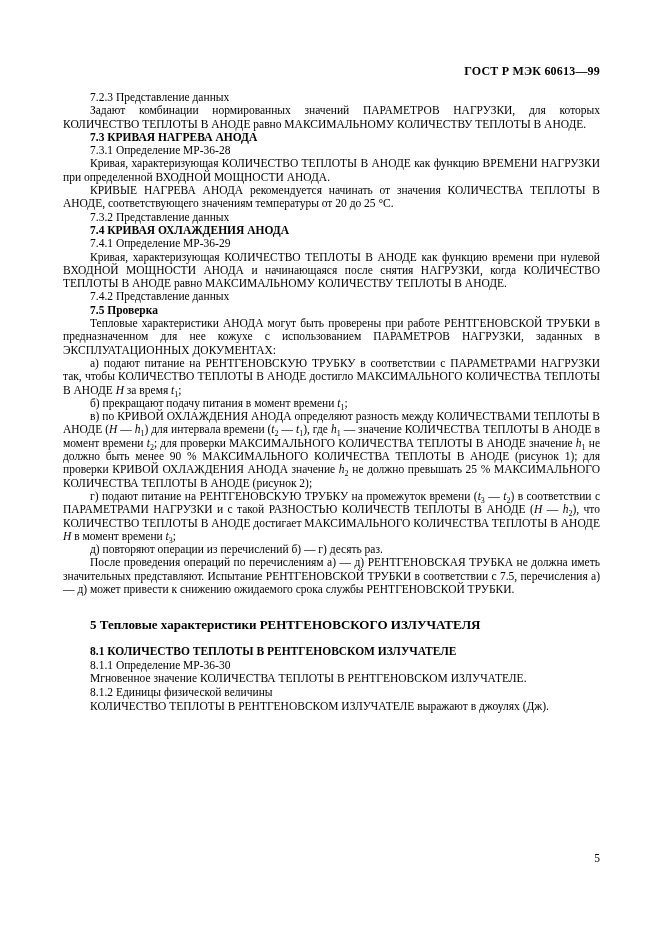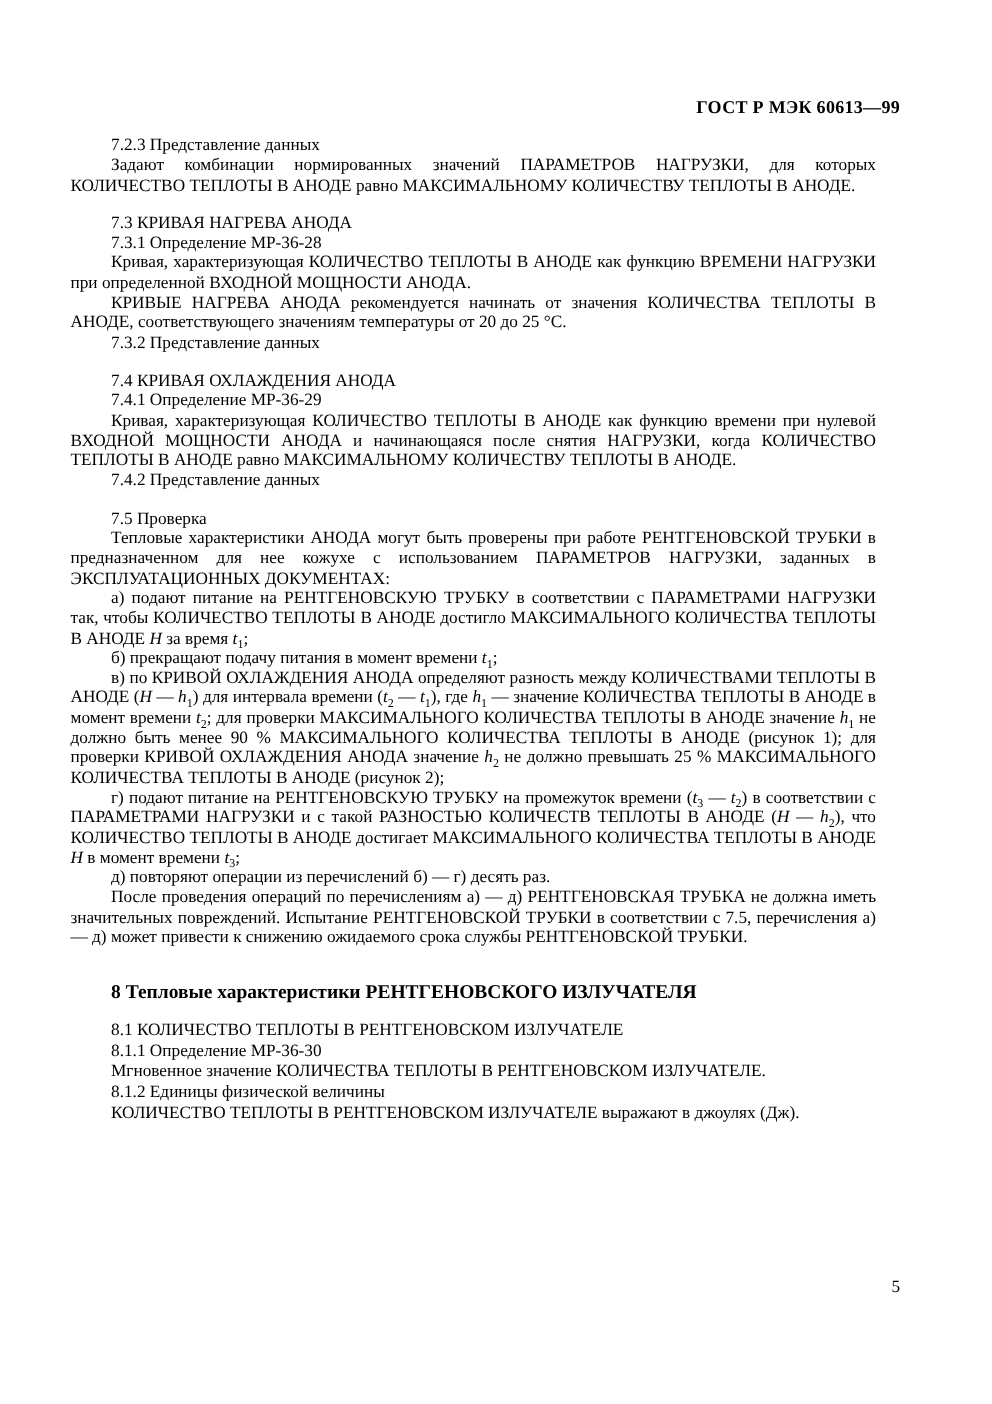--- a/index.html
+++ b/index.html
@@ -19,32 +19,32 @@
     left: 63px;
     width: 537px;
     text-align: right;
     font-weight: bold;
     font-size: 12px;
     letter-spacing: 0.2px;
   }
   .content {
     position: absolute;
     top: 91px;
-    left: 47px;
+    left: 63px;
     width: 537px;
     font-size: 11.5px;
     line-height: 13.3px;
   }
   .p {
     margin: 0;
     text-indent: 27px;
     text-align: justify;
   }
   .p.left { text-align: left; }
-  .b { font-weight: normal; margin-top: 12px; }
+  .b { font-weight: bold; }
   .h1 {
     margin: 20px 0 12px 0;
     font-size: 13px;
     line-height: 17px;
     font-weight: bold;
     text-indent: 27px;
     text-align: left;
   }
   .sec8 .p { line-height: 13.6px; text-align: left; }
   .page-num {
@@ -77,23 +77,23 @@
     <p class="p left">7.4.1 Определение МР-36-29</p>
     <p class="p">Кривая, характеризующая КОЛИЧЕСТВО ТЕПЛОТЫ В АНОДЕ как функцию времени при нулевой ВХОДНОЙ МОЩНОСТИ АНОДА и начинающаяся после снятия НАГРУЗКИ, когда КОЛИЧЕСТВО ТЕПЛОТЫ В АНОДЕ равно МАКСИМАЛЬНОМУ КОЛИЧЕСТВУ ТЕПЛОТЫ В АНОДЕ.</p>
     <p class="p left">7.4.2 Представление данных</p>
     <p class="p left b">7.5 Проверка</p>
     <p class="p">Тепловые характеристики АНОДА могут быть проверены при работе РЕНТГЕНОВСКОЙ ТРУБКИ в предназначенном для нее кожухе с использованием ПАРАМЕТРОВ НАГРУЗКИ, заданных в ЭКСПЛУАТАЦИОННЫХ ДОКУМЕНТАХ:</p>
     <p class="p">а) подают питание на РЕНТГЕНОВСКУЮ ТРУБКУ в соответствии с ПАРАМЕТРАМИ НАГРУЗКИ так, чтобы КОЛИЧЕСТВО ТЕПЛОТЫ В АНОДЕ достигло МАКСИМАЛЬНОГО КОЛИЧЕСТВА ТЕПЛОТЫ В АНОДЕ <i>H</i> за время <i>t</i><sub>1</sub>;</p>
     <p class="p left">б) прекращают подачу питания в момент времени <i>t</i><sub>1</sub>;</p>
     <p class="p">в) по КРИВОЙ ОХЛАЖДЕНИЯ АНОДА определяют разность между КОЛИЧЕСТВАМИ ТЕПЛОТЫ В АНОДЕ (<i>H</i> — <i>h</i><sub>1</sub>) для интервала времени (<i>t</i><sub>2</sub> — <i>t</i><sub>1</sub>), где <i>h</i><sub>1</sub> — значение КОЛИЧЕСТВА ТЕПЛОТЫ В АНОДЕ в момент времени <i>t</i><sub>2</sub>; для проверки МАКСИМАЛЬНОГО КОЛИЧЕСТВА ТЕПЛОТЫ В АНОДЕ значение <i>h</i><sub>1</sub> не должно быть менее 90 % МАКСИМАЛЬНОГО КОЛИЧЕСТВА ТЕПЛОТЫ В АНОДЕ (рисунок 1); для проверки КРИВОЙ ОХЛАЖДЕНИЯ АНОДА значение <i>h</i><sub>2</sub> не должно превышать 25 % МАКСИМАЛЬНОГО КОЛИЧЕСТВА ТЕПЛОТЫ В АНОДЕ (рисунок 2);</p>
     <p class="p">г) подают питание на РЕНТГЕНОВСКУЮ ТРУБКУ на промежуток времени (<i>t</i><sub>3</sub> — <i>t</i><sub>2</sub>) в соответствии с ПАРАМЕТРАМИ НАГРУЗКИ и с такой РАЗНОСТЬЮ КОЛИЧЕСТВ ТЕПЛОТЫ В АНОДЕ (<i>H</i> — <i>h</i><sub>2</sub>), что КОЛИЧЕСТВО ТЕПЛОТЫ В АНОДЕ достигает МАКСИМАЛЬНОГО КОЛИЧЕСТВА ТЕПЛОТЫ В АНОДЕ <i>H</i> в момент времени <i>t</i><sub>3</sub>;</p>
     <p class="p left">д) повторяют операции из перечислений б) — г) десять раз.</p>
-    <p class="p">После проведения операций по перечислениям а) — д) РЕНТГЕНОВСКАЯ ТРУБКА не должна иметь значительных повреждений. Испытание РЕНТГЕНОВСКОЙ ТРУБКИ в соответствии с 7.5, перечисления а) — д) может привести к снижению ожидаемого срока службы РЕНТГЕНОВСКОЙ ТРУБКИ.</p>
+    <p class="p">После проведения операций по перечислениям а) — д) РЕНТГЕНОВСКАЯ ТРУБКА не должна иметь значительных представляют. Испытание РЕНТГЕНОВСКОЙ ТРУБКИ в соответствии с 7.5, перечисления а) — д) может привести к снижению ожидаемого срока службы РЕНТГЕНОВСКОЙ ТРУБКИ.</p>
 
-    <p class="h1">8 Тепловые характеристики РЕНТГЕНОВСКОГО ИЗЛУЧАТЕЛЯ</p>
+    <p class="h1">5 Тепловые характеристики РЕНТГЕНОВСКОГО ИЗЛУЧАТЕЛЯ</p>
 
     <div class="sec8">
       <p class="p b">8.1 КОЛИЧЕСТВО ТЕПЛОТЫ В РЕНТГЕНОВСКОМ ИЗЛУЧАТЕЛЕ</p>
       <p class="p">8.1.1 Определение МР-36-30</p>
       <p class="p">Мгновенное значение КОЛИЧЕСТВА ТЕПЛОТЫ В РЕНТГЕНОВСКОМ ИЗЛУЧАТЕЛЕ.</p>
       <p class="p">8.1.2 Единицы физической величины</p>
       <p class="p">КОЛИЧЕСТВО ТЕПЛОТЫ В РЕНТГЕНОВСКОМ ИЗЛУЧАТЕЛЕ выражают в джоулях (Дж).</p>
     </div>
   </div>
 

